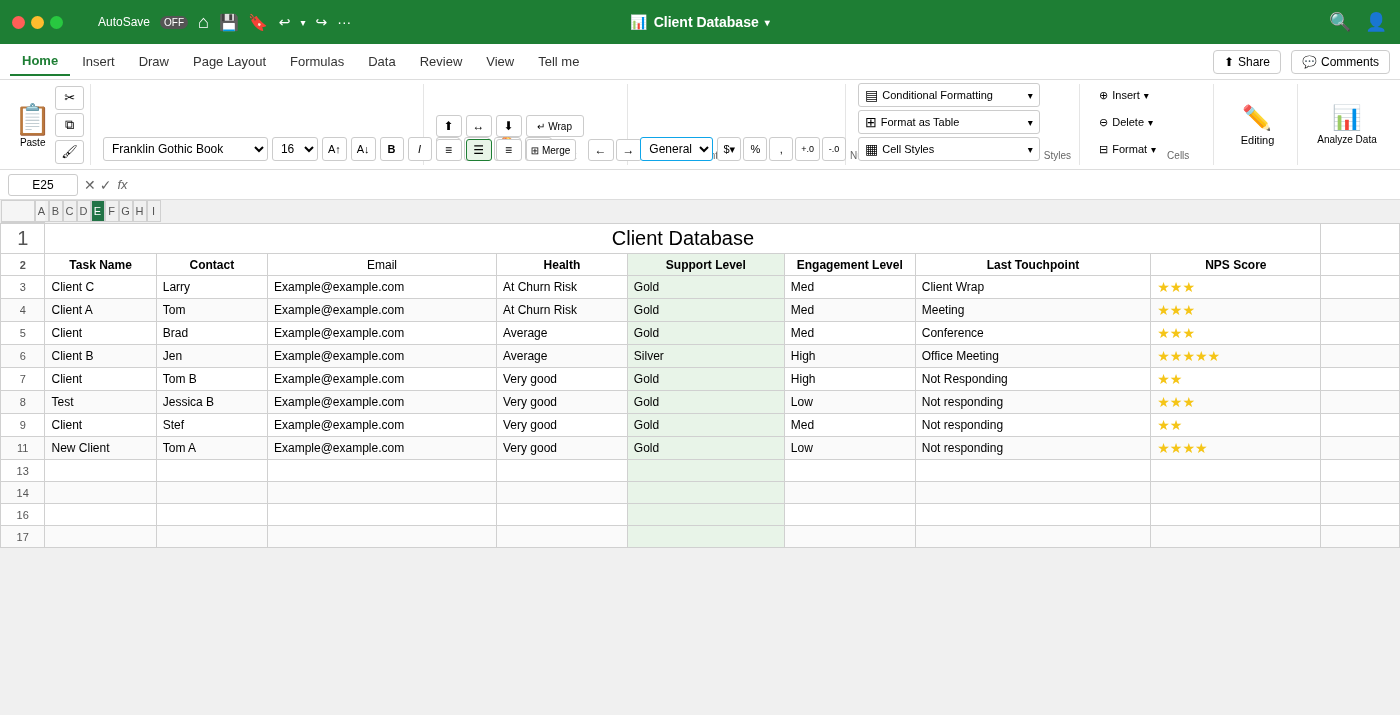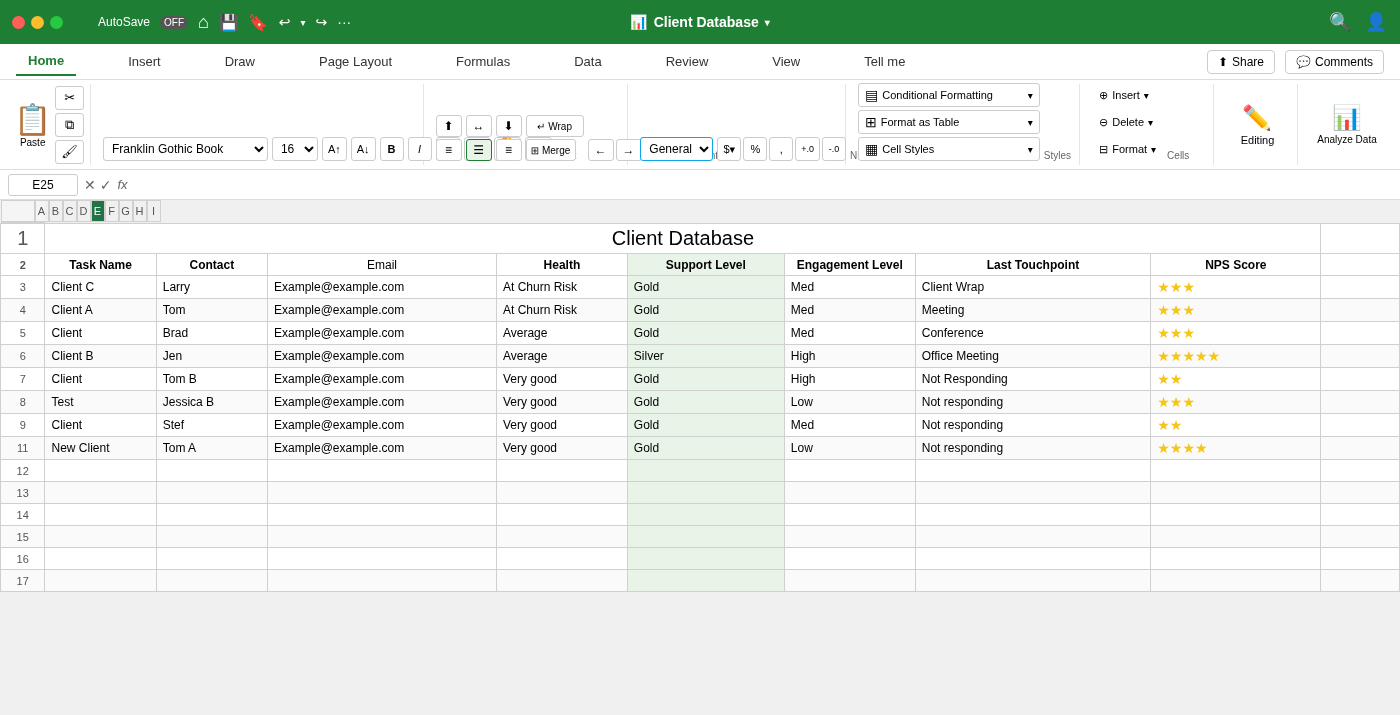--- a/index.html
+++ b/index.html
@@ -26,22 +26,21 @@
     .titlebar-center { position: absolute; left: 50%; transform: translateX(-50%); display: flex; align-items: center; gap: 6px; font-size: 14px; font-weight: 600; }
     .titlebar-right { margin-left: auto; display: flex; gap: 14px; align-items: center; }
 
     
     #ribbon-tabs {
       background: #fff;
       border-bottom: 1px solid #ddd;
       display: flex;
       align-items: center;
       height: 36px;
-      padding: 0 16px;
-      gap: 40px;
+      padding: 0 10px;
     }
     .tab-item {
       padding: 6px 12px;
       font-size: 13px;
       cursor: pointer;
       border-radius: 4px 4px 0 0;
       color: #333;
       font-weight: 400;
     }
     .tab-item.active {
@@ -589,57 +588,33 @@
           <td>Example@example.com</td>
           <td>Very good</td>
           <td style="background:#e8f4e8;">Gold</td>
           <td>Low</td>
           <td>Not responding</td>
           <td style="color:#f5c518;font-size:14px;">★★★★</td>
           <td></td>
         </tr>
 
         <tr class="data-row">
-          <td class="row-num">12</td>
+          <td class="row-num">13</td>
           <td></td>
             <td></td>
             <td></td>
           <td></td>
             <td style="background:#e8f4e8;"></td>
             <td></td>
           <td></td>
             <td></td>
             <td></td>
         </tr>
         <tr class="data-row">
-          <td class="row-num">13</td>
-          <td></td>
-            <td></td>
-            <td></td>
-          <td></td>
-            <td style="background:#e8f4e8;"></td>
-            <td></td>
-          <td></td>
-            <td></td>
-            <td></td>
-        </tr>
-        <tr class="data-row">
           <td class="row-num">14</td>
-          <td></td>
-            <td></td>
-            <td></td>
-          <td></td>
-            <td style="background:#e8f4e8;"></td>
-            <td></td>
-          <td></td>
-            <td></td>
-            <td></td>
-        </tr>
-        <tr class="data-row">
-          <td class="row-num">15</td>
           <td></td>
             <td></td>
             <td></td>
           <td></td>
             <td style="background:#e8f4e8;"></td>
             <td></td>
           <td></td>
             <td></td>
             <td></td>
         </tr>

